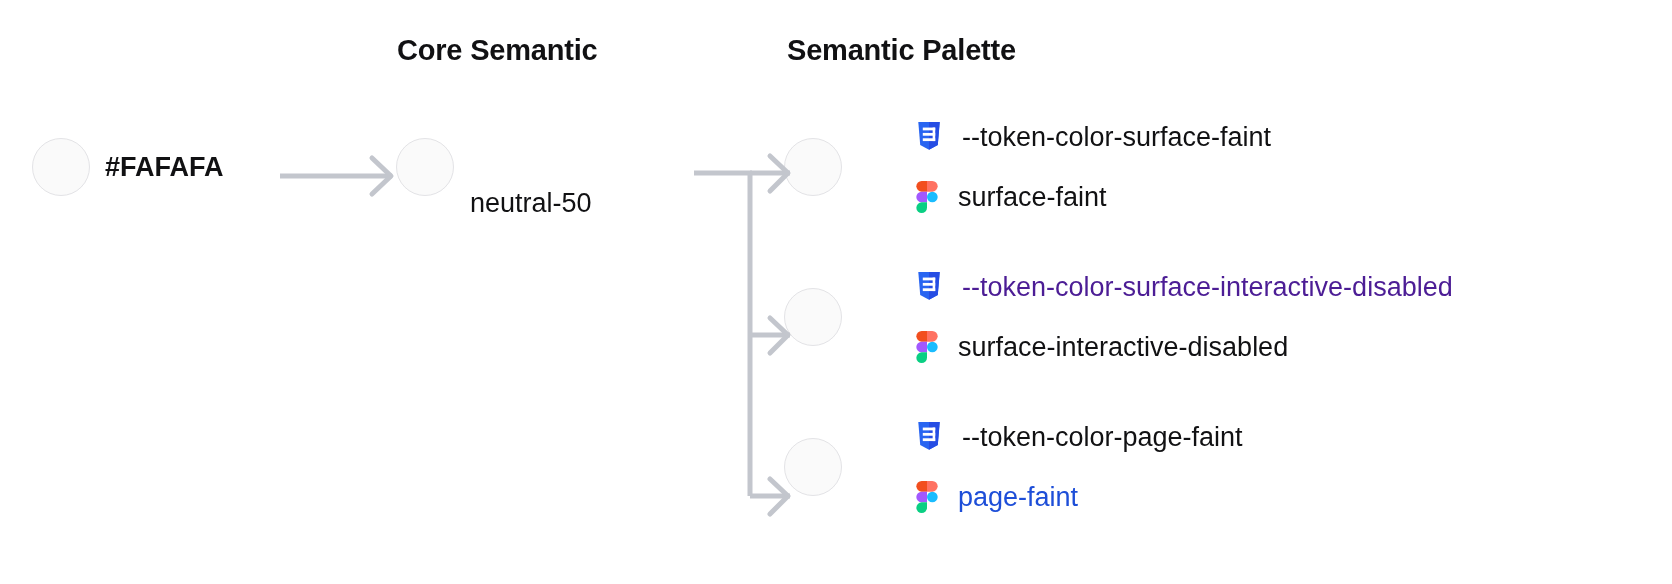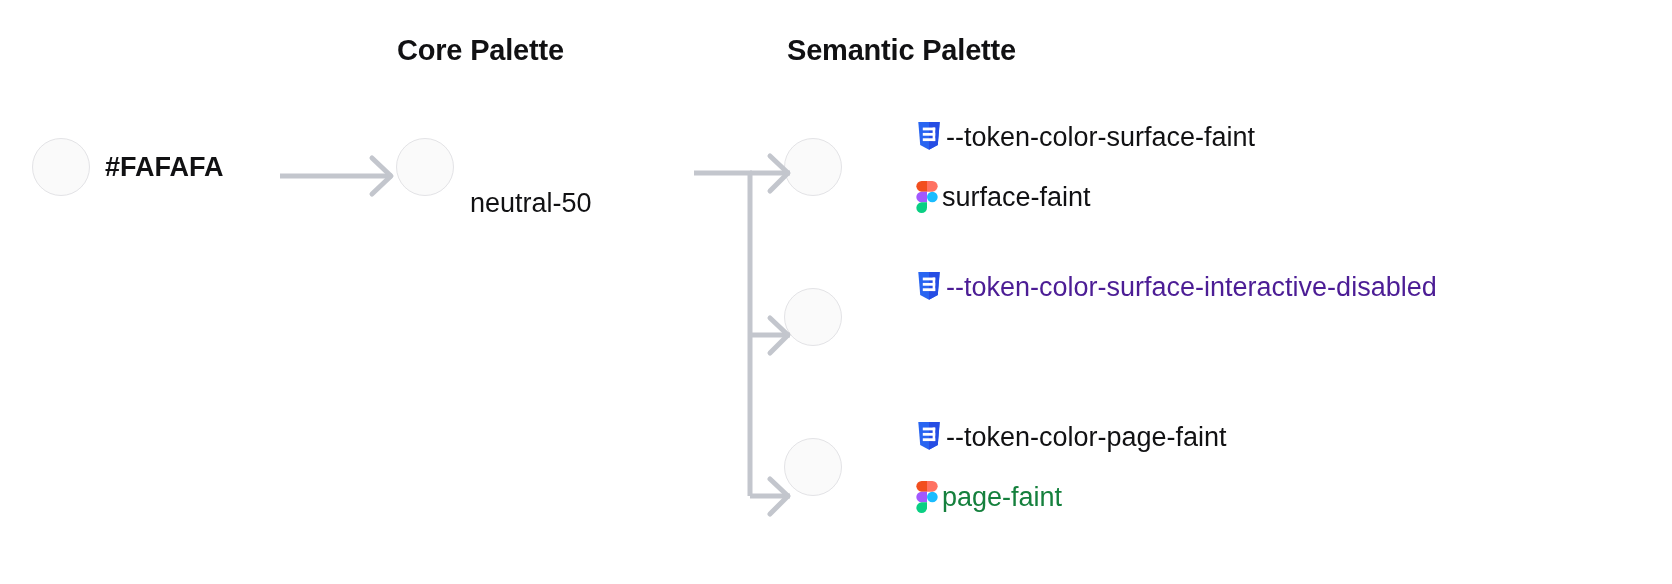--- a/index.html
+++ b/index.html
@@ -80,21 +80,21 @@
     width: 700px;
   }
   #sem-row-0 { top: 116px; }
   #sem-row-1 { top: 266px; }
   #sem-row-2 { top: 416px; }
 
   .token-line {
     display: flex;
     align-items: center;
     height: 42px;
-    gap: 4px;
+    gap: 20px;
   }
   .token-line + .token-line { margin-top: 18px; }
 
   .token-icon {
     flex: 0 0 auto;
     width: 26px;
     height: 30px;
     display: block;
   }
   .token-icon.figma-icon {
@@ -108,21 +108,21 @@
     color: #111113;
     white-space: nowrap;
     line-height: 1;
   }
 </style>
 </head>
 <body style="background: rgb(255, 255, 255);">
 
 <div class="stage">
 
-  <div class="col-heading" id="heading-core" style="color: rgb(17, 17, 19);">Core Palette</div>
+  <div class="col-heading" id="heading-core" style="color: rgb(17, 17, 19);">Core Semantic</div>
   <div class="col-heading" id="heading-sem" style="color: rgb(17, 17, 19);">Semantic Palette</div>
 
   <div class="swatch" id="swatch-hex" style="background: rgb(250, 250, 250); border-color: rgb(227, 227, 230);"></div>
   <div class="swatch" id="swatch-core" style="background: rgb(250, 250, 250); border-color: rgb(227, 227, 230);"></div>
   <div class="swatch" id="swatch-sem-0" style="background: rgb(250, 250, 250); border-color: rgb(227, 227, 230);"></div>
   <div class="swatch" id="swatch-sem-1" style="background: rgb(250, 250, 250); border-color: rgb(227, 227, 230);"></div>
   <div class="swatch" id="swatch-sem-2" style="background: rgb(250, 250, 250); border-color: rgb(227, 227, 230);"></div>
 
   <div class="value-label" id="label-hex" style="color: rgb(17, 17, 19); font-weight: bold;">#FAFAFA</div>
   <div class="value-label" id="label-core" style="color: rgb(17, 17, 19); margin-top: 36px;">neutral-50</div>
@@ -182,20 +182,30 @@
       <svg class="token-icon" viewBox="0 0 24 28">
         <path d="M2 0 L22 0 L20.2 21.5 L12 26 L3.8 21.5 Z" fill="#2965F1"></path>
         <path d="M12 0 L22 0 L20.2 21.5 L12 26 Z" fill="#264DE4"></path>
         <rect x="6.2" y="5.2" width="11.6" height="2.6" fill="#FFFFFF"></rect>
         <rect x="6.2" y="10.2" width="11.6" height="2.6" fill="#FFFFFF"></rect>
         <rect x="6.2" y="15.2" width="11.6" height="2.6" fill="#FFFFFF"></rect>
         <rect x="15.4" y="5.2" width="2.4" height="12.6" fill="#FFFFFF"></rect>
       </svg>
       <span class="token-text" style="color: #4c1d95;">--token-color-surface-interactive-disabled</span>
     </div>
+    <div class="token-line">
+      <svg class="token-icon figma-icon" viewBox="0 0 18 27">
+        <path d="M4.5 0 H9 V9 H4.5 A4.5 4.5 0 0 1 4.5 0 Z" fill="#F24E1E"></path>
+        <path d="M9 0 H13.5 A4.5 4.5 0 0 1 13.5 9 H9 Z" fill="#FF7262"></path>
+        <path d="M4.5 9 H9 V18 H4.5 A4.5 4.5 0 0 1 4.5 9 Z" fill="#A259FF"></path>
+        <circle cx="13.5" cy="13.5" r="4.5" fill="#1ABCFE"></circle>
+        <path d="M4.5 18 H9 V22.5 A4.5 4.5 0 1 1 4.5 18 Z" fill="#0ACF83"></path>
+      </svg>
+      <span class="token-text" style="color: rgb(17, 17, 19);">surface-interactive-disabled</span>
+    </div>
   </div>
 
   <div class="sem-row" id="sem-row-2">
     <div class="token-line">
       <svg class="token-icon" viewBox="0 0 24 28">
         <path d="M2 0 L22 0 L20.2 21.5 L12 26 L3.8 21.5 Z" fill="#2965F1"></path>
         <path d="M12 0 L22 0 L20.2 21.5 L12 26 Z" fill="#264DE4"></path>
         <rect x="6.2" y="5.2" width="11.6" height="2.6" fill="#FFFFFF"></rect>
         <rect x="6.2" y="10.2" width="11.6" height="2.6" fill="#FFFFFF"></rect>
         <rect x="6.2" y="15.2" width="11.6" height="2.6" fill="#FFFFFF"></rect>
@@ -204,17 +214,17 @@
       <span class="token-text" style="color: rgb(17, 17, 19);">--token-color-page-faint</span>
     </div>
     <div class="token-line">
       <svg class="token-icon figma-icon" viewBox="0 0 18 27">
         <path d="M4.5 0 H9 V9 H4.5 A4.5 4.5 0 0 1 4.5 0 Z" fill="#F24E1E"></path>
         <path d="M9 0 H13.5 A4.5 4.5 0 0 1 13.5 9 H9 Z" fill="#FF7262"></path>
         <path d="M4.5 9 H9 V18 H4.5 A4.5 4.5 0 0 1 4.5 9 Z" fill="#A259FF"></path>
         <circle cx="13.5" cy="13.5" r="4.5" fill="#1ABCFE"></circle>
         <path d="M4.5 18 H9 V22.5 A4.5 4.5 0 1 1 4.5 18 Z" fill="#0ACF83"></path>
       </svg>
-      <span class="token-text" style="color: #15803d;">page-faint</span>
+      <span class="token-text" style="color: #1d4ed8;">page-faint</span>
     </div>
   </div>
 
 </div>
 
 </body></html>

